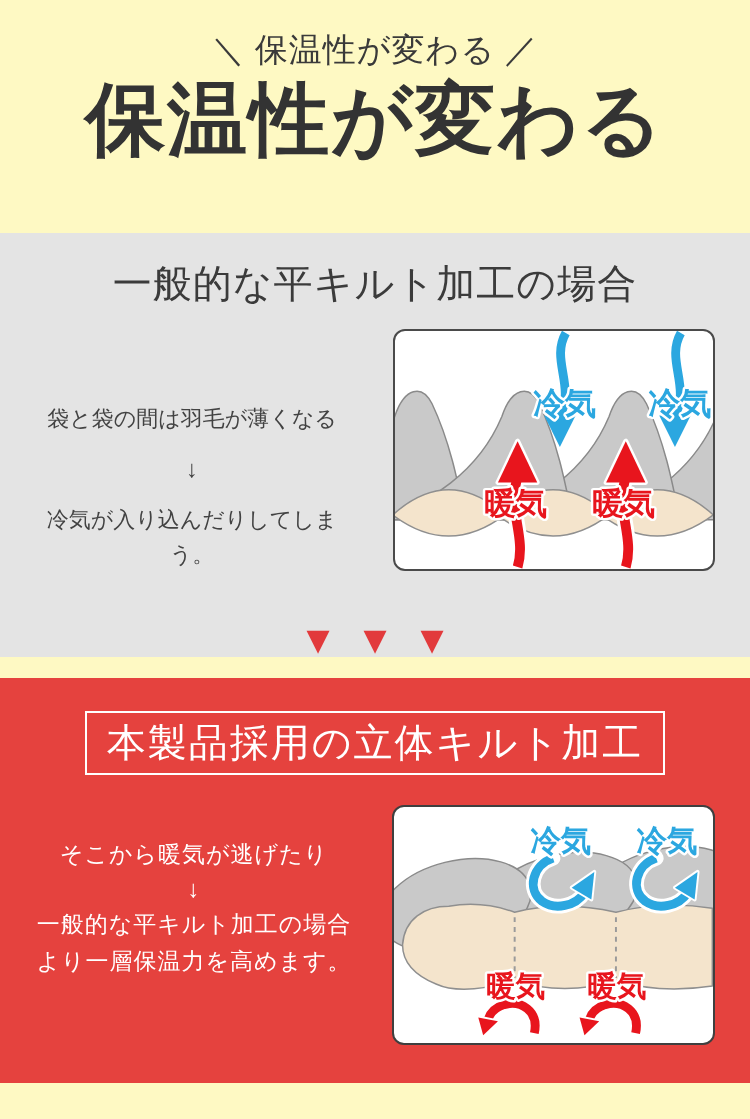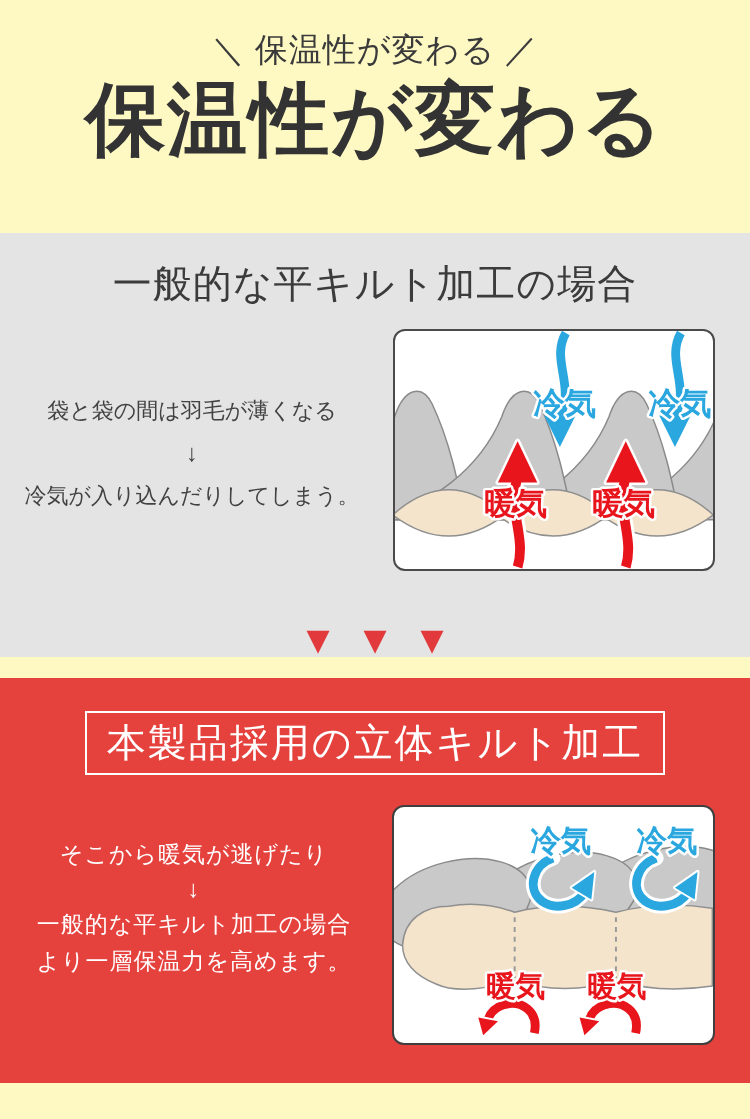--- a/index.html
+++ b/index.html
@@ -16,21 +16,21 @@
     position:absolute; top:66px; left:0; width:750px; margin:0; text-align:center;
     font-size:80px; line-height:108px; font-weight:600; color:#333333; letter-spacing:2px;
   }
   
   .flat-section{position:absolute; top:233px; left:0; width:750px; height:424px; background:#e4e4e4;text-decoration:underline;}
   .flat-heading{
     position:absolute; top:24px; left:0; width:750px; margin:0; text-align:center;
     font-size:39px; font-weight:500; color:#3b3b3b; letter-spacing:1px;
   }
   .flat-desc{position:absolute; top:150px; left:8px; width:368px; text-align:center; color:#424242;}
-  .flat-desc p{margin:10px; font-size:22px; line-height:35px;}
+  .flat-desc p{margin:18px; font-size:22px; line-height:35px;}
   .flat-desc p.arrow-line{font-size:24px; line-height:30px;}
   .illus-box{
     position:absolute; background:#ffffff; border:2px solid #4a4a4a; border-radius:12px;
     overflow:hidden; box-sizing:border-box;
   }
   .illus-box-1{left:393px; top:96px; width:322px; height:242px;}
   .illus-box svg{position:absolute; left:0; top:0; width:100%; height:100%;}
   
   .divider{
     position:absolute; top:615px; left:0; width:750px; height:50px;

